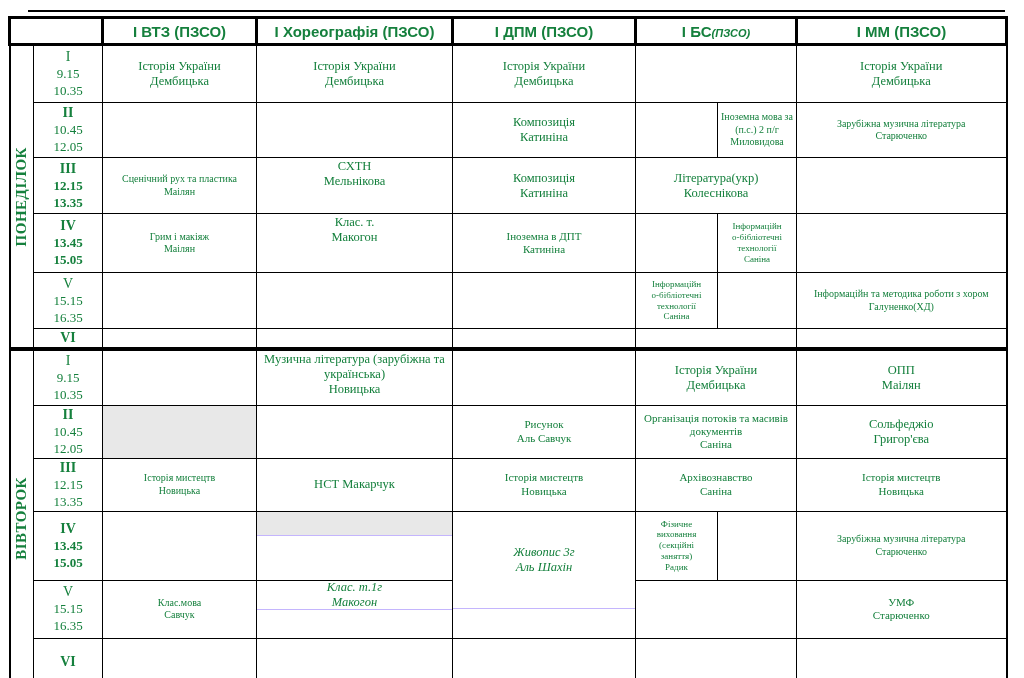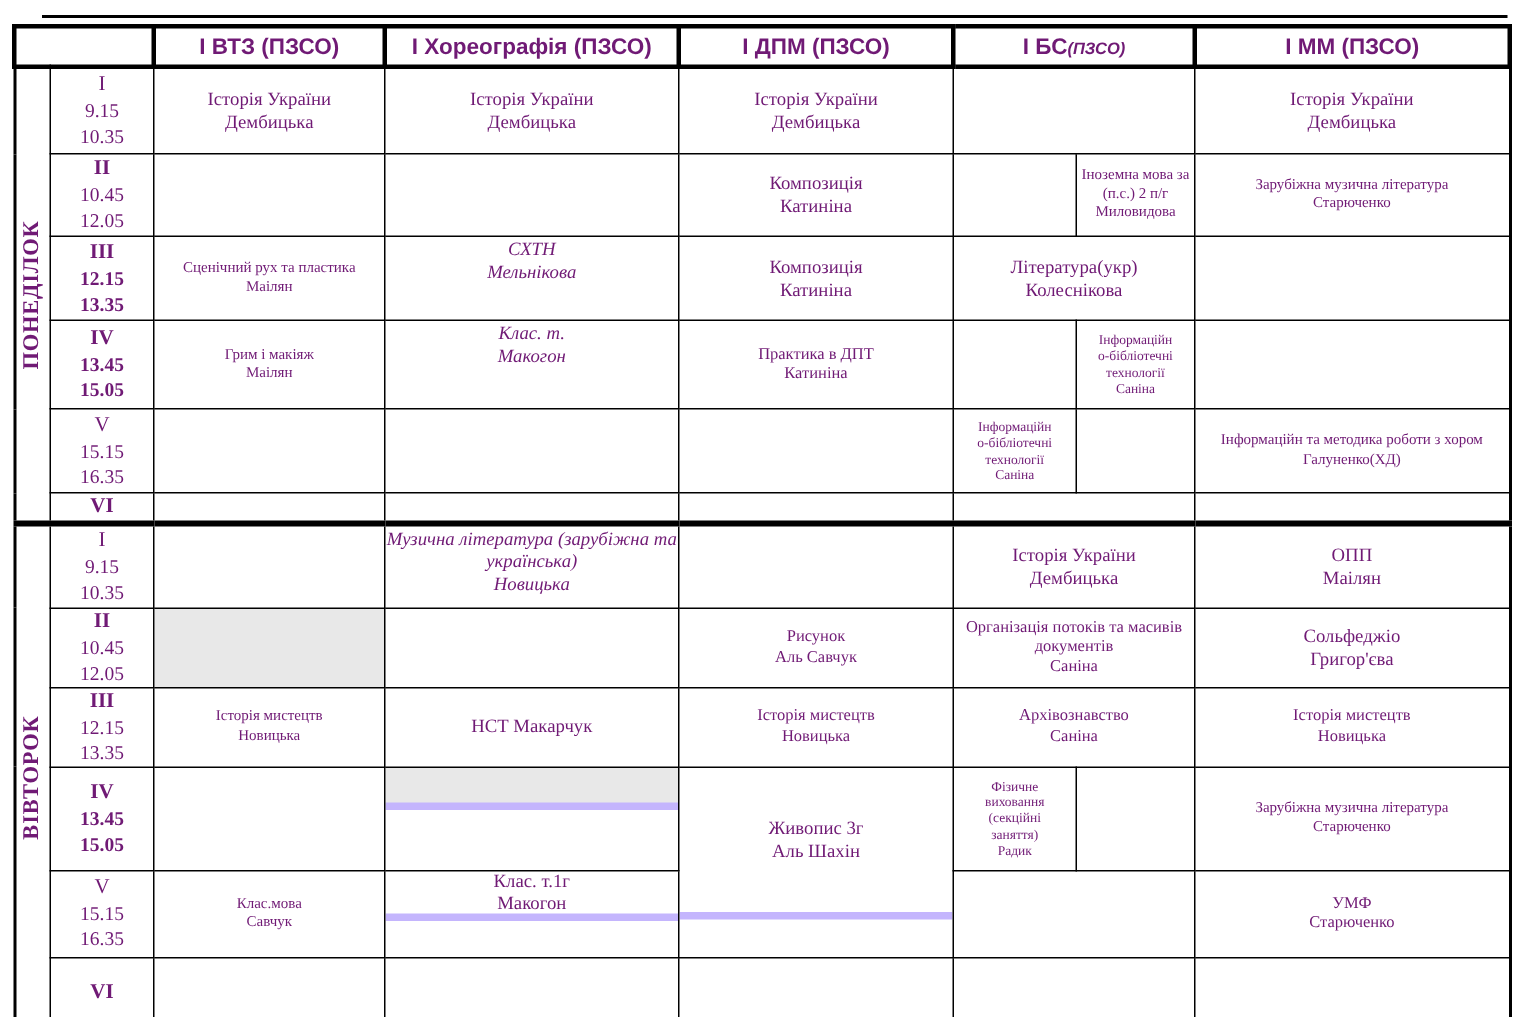--- a/index.html
+++ b/index.html
@@ -1,17 +1,17 @@
 <!DOCTYPE html>
 <html><head>
 <meta charset="utf-8">
 <style>
   html,body{margin:0;padding:0;background:#fff;}
   .page{position:relative;width:1024px;height:678px;background:#fff;overflow:hidden;
-        font-family:"Liberation Serif",serif;color:#701a75;}
+        font-family:"Liberation Serif",serif;color:#15803d;}
   .top-rule{position:absolute;left:28px;top:10px;width:977px;height:2px;background:#000;}
   table.sched{position:absolute;left:8px;top:16px;width:997px;border-collapse:collapse;
               table-layout:fixed;border:2px solid #000;}
   td{border:1px solid #000;padding:0;overflow:hidden;vertical-align:middle;}
   
   tr.head td{border:3px solid #000;height:24px;}
   td.h{font-family:"Liberation Sans",sans-serif;font-weight:bold;font-size:15px;
        text-align:center;white-space:nowrap;}
   .hsuf{font-size:11px;font-style:italic;}
   
@@ -22,26 +22,26 @@
   td.time{text-align:center;font-size:13px;line-height:1.3;}
   .num{font-weight:bold;font-size:14px;}
   .nreg .num{font-weight:normal;}
   .tbold .t{font-weight:bold;}
   
   td.c{text-align:center;white-space:pre-line;word-wrap:break-word;
        font-size:12.5px;line-height:1.2;}
   td.md{font-size:11px;}
   td.sm{font-size:10px;line-height:1.25;}
   td.xs{font-size:9px;line-height:1.2;}
-  td.top{vertical-align:top;padding-top:1px;font-style:italic;}
+  td.top{vertical-align:top;padding-top:1px;}
   .gray{background:#e8e8e8;}
   
   td.split{vertical-align:top;}
-  .split .s1{border-bottom:5px solid #c4b5fd;display:flex;align-items:center;
-             justify-content:center;text-align:center;white-space:pre-line;}
+  .split .s1{border-bottom:1px solid #c4b5fd;display:flex;align-items:center;
+             justify-content:center;text-align:center;white-space:pre-line;font-style:italic;}
   
   tbody.tue tr:first-child td{border-top:4px solid #000;}
 </style>
 </head>
 <body>
 
 <div class="page">
   <div class="top-rule"></div>
 
   <table class="sched">
@@ -123,21 +123,21 @@
       <tr style="height:59px">
         <td class="time tbold">
             <div class="num">IV</div>
             <div class="t">13.45</div>
             <div class="t">15.05</div>
           </td>
         <td class="c sm">Грим і макіяж
 Маілян</td>
         <td class="c top">Клас. т.
 Макогон</td>
-        <td class="c md">Практика в ДПТ
+        <td class="c md">Іноземна в ДПТ
 Катиніна</td>
         <td class="c"></td>
         <td class="c xs">Інформаційн
 о-бібліотечні
 технології
 Саніна</td>
         <td class="c"></td>
       </tr>
       <tr style="height:56px">
         <td class="time nreg">

